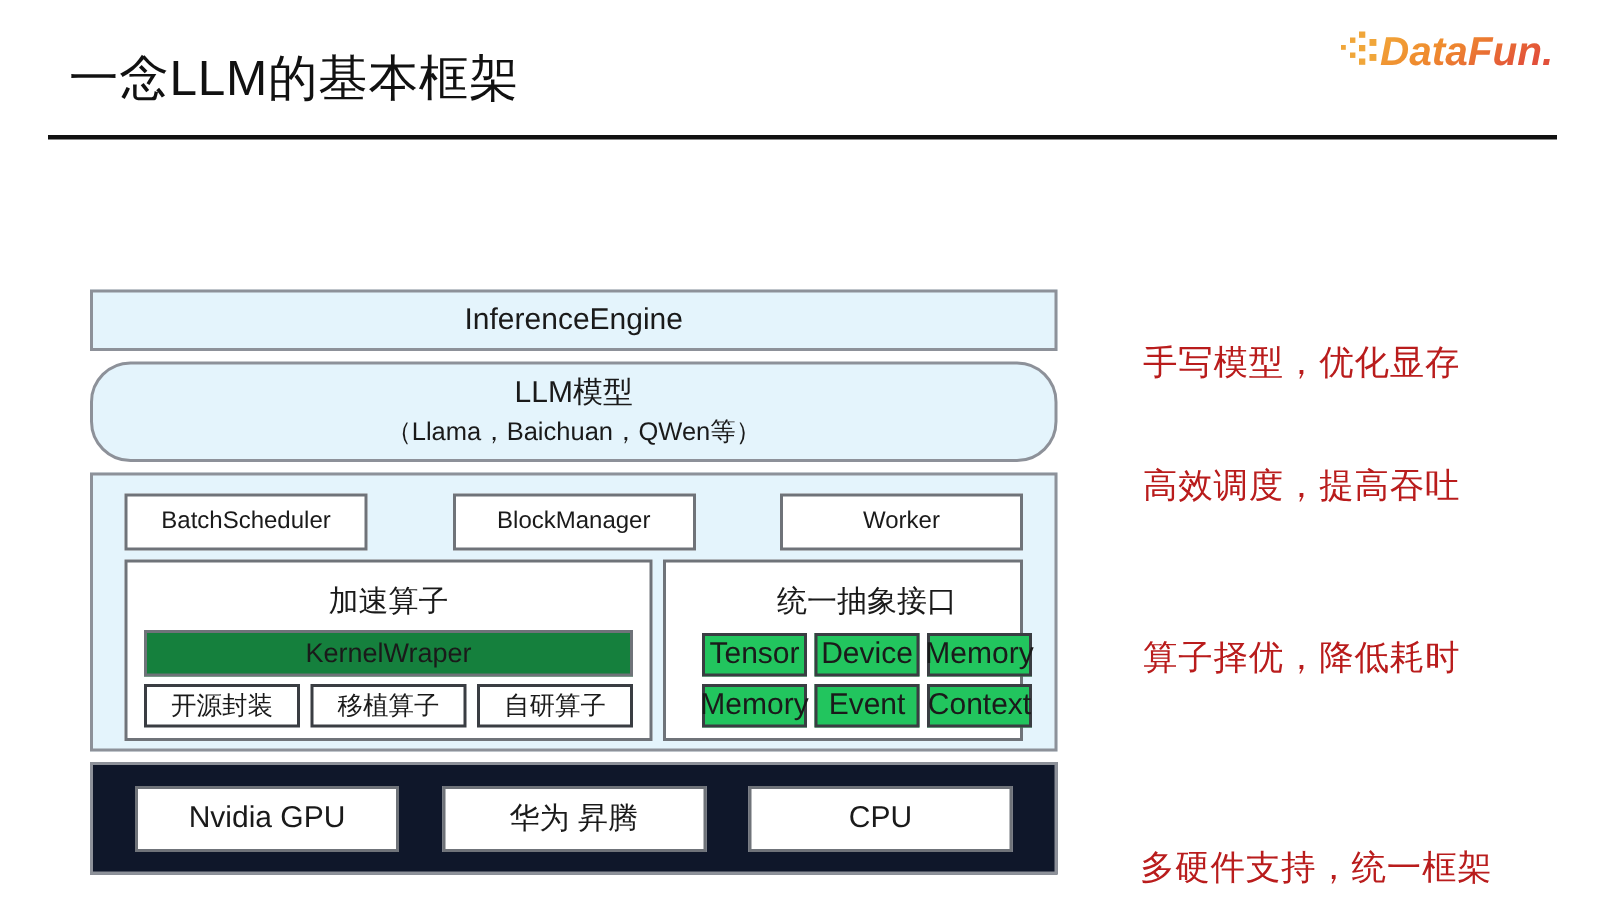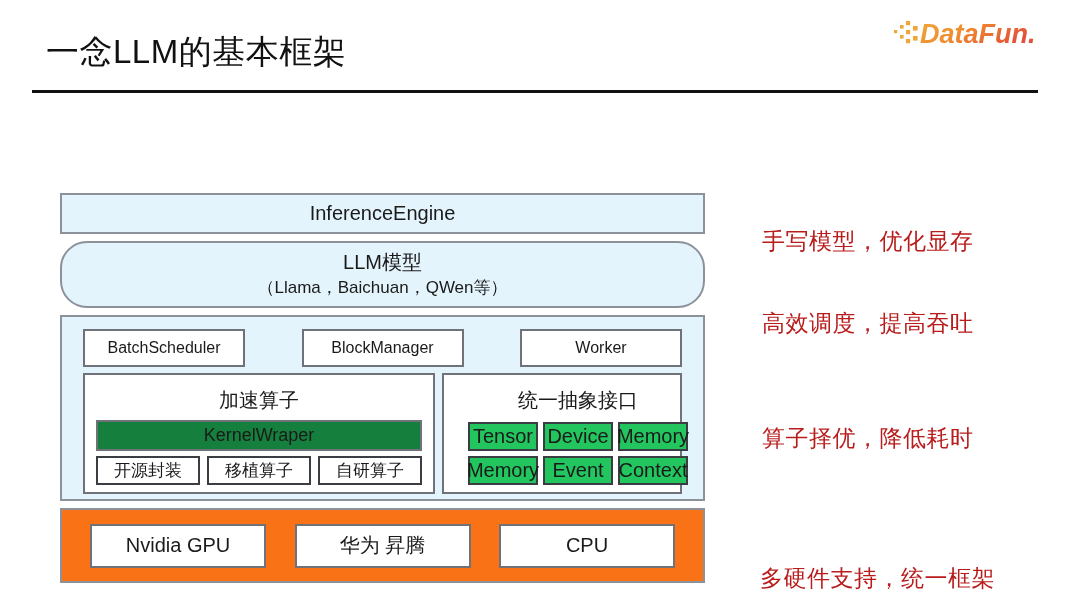--- a/index.html
+++ b/index.html
@@ -79,21 +79,21 @@
     font-size: 17px;
     margin-top: 4px;
   }
   .layer-core {
     height: 186px;
     padding: 12px 0 0 0;
     justify-content: flex-start;
   }
   .layer-hw {
     height: 75px;
-    background: #f97316;
+    background: #0f172a;
     margin-bottom: 0;
     justify-content: center;
   }
 
   
   .core-row1 {
     display: flex;
     justify-content: space-between;
     width: 100%;
     padding: 0 21px;

